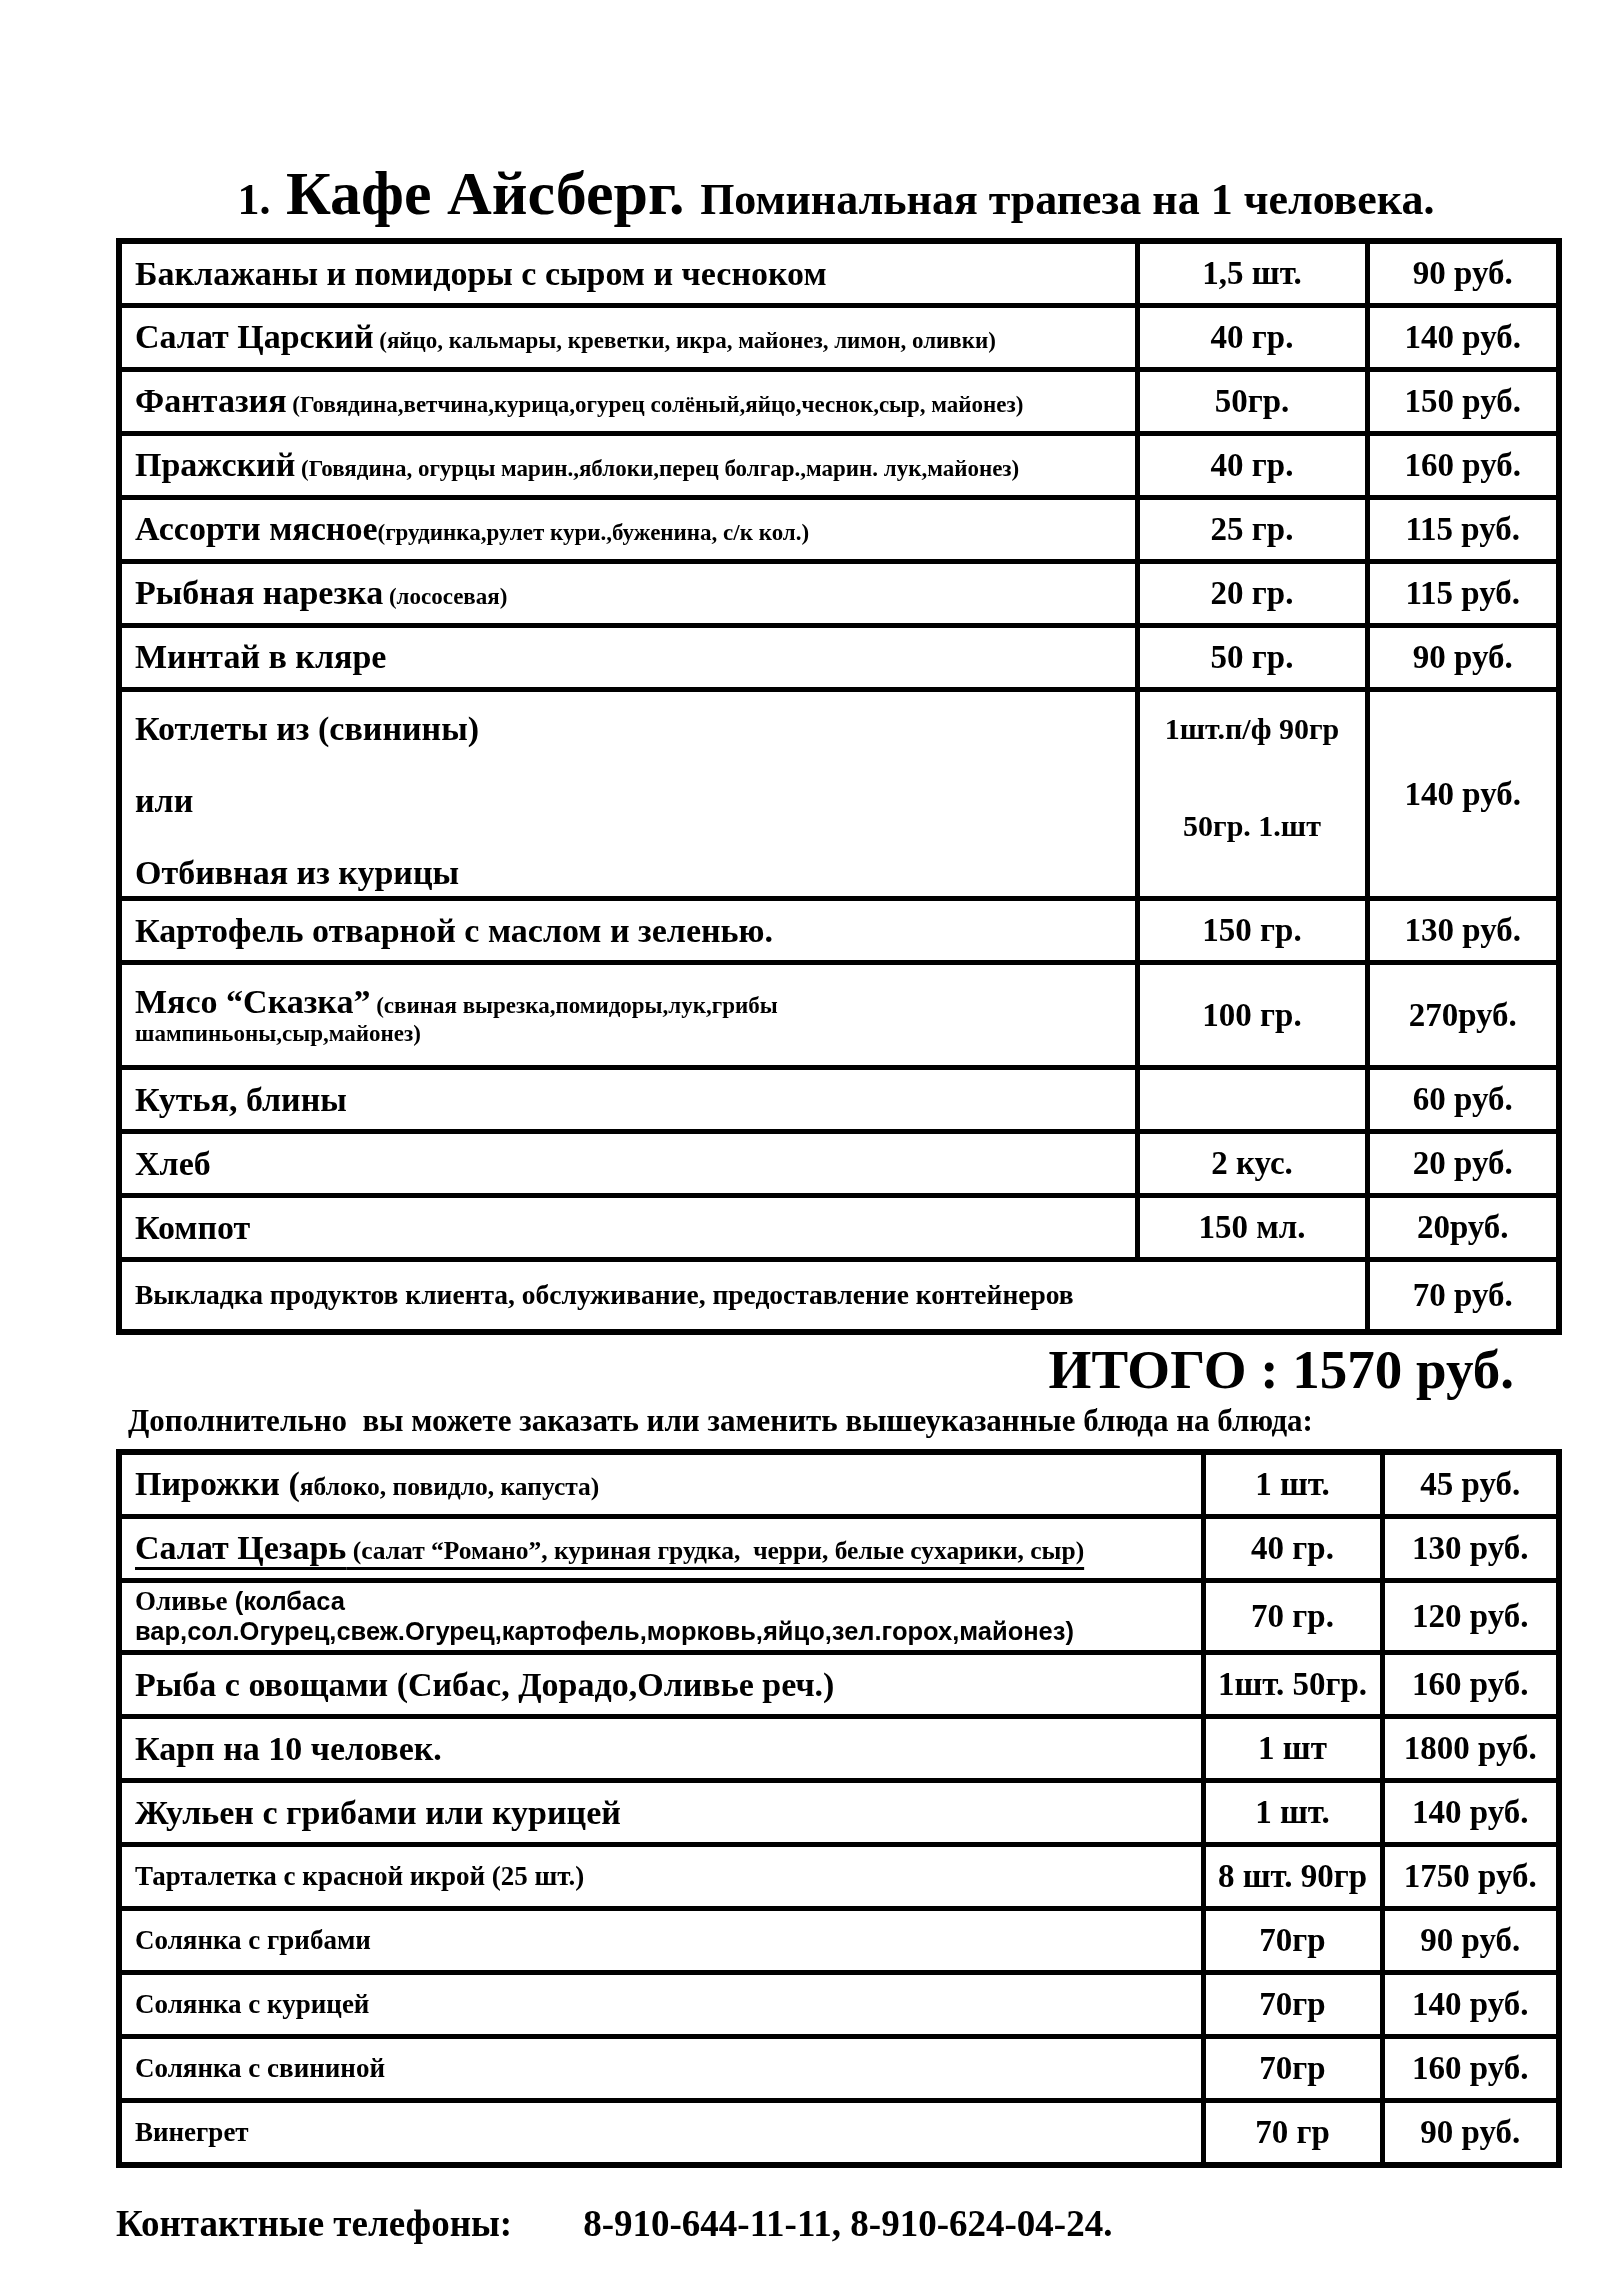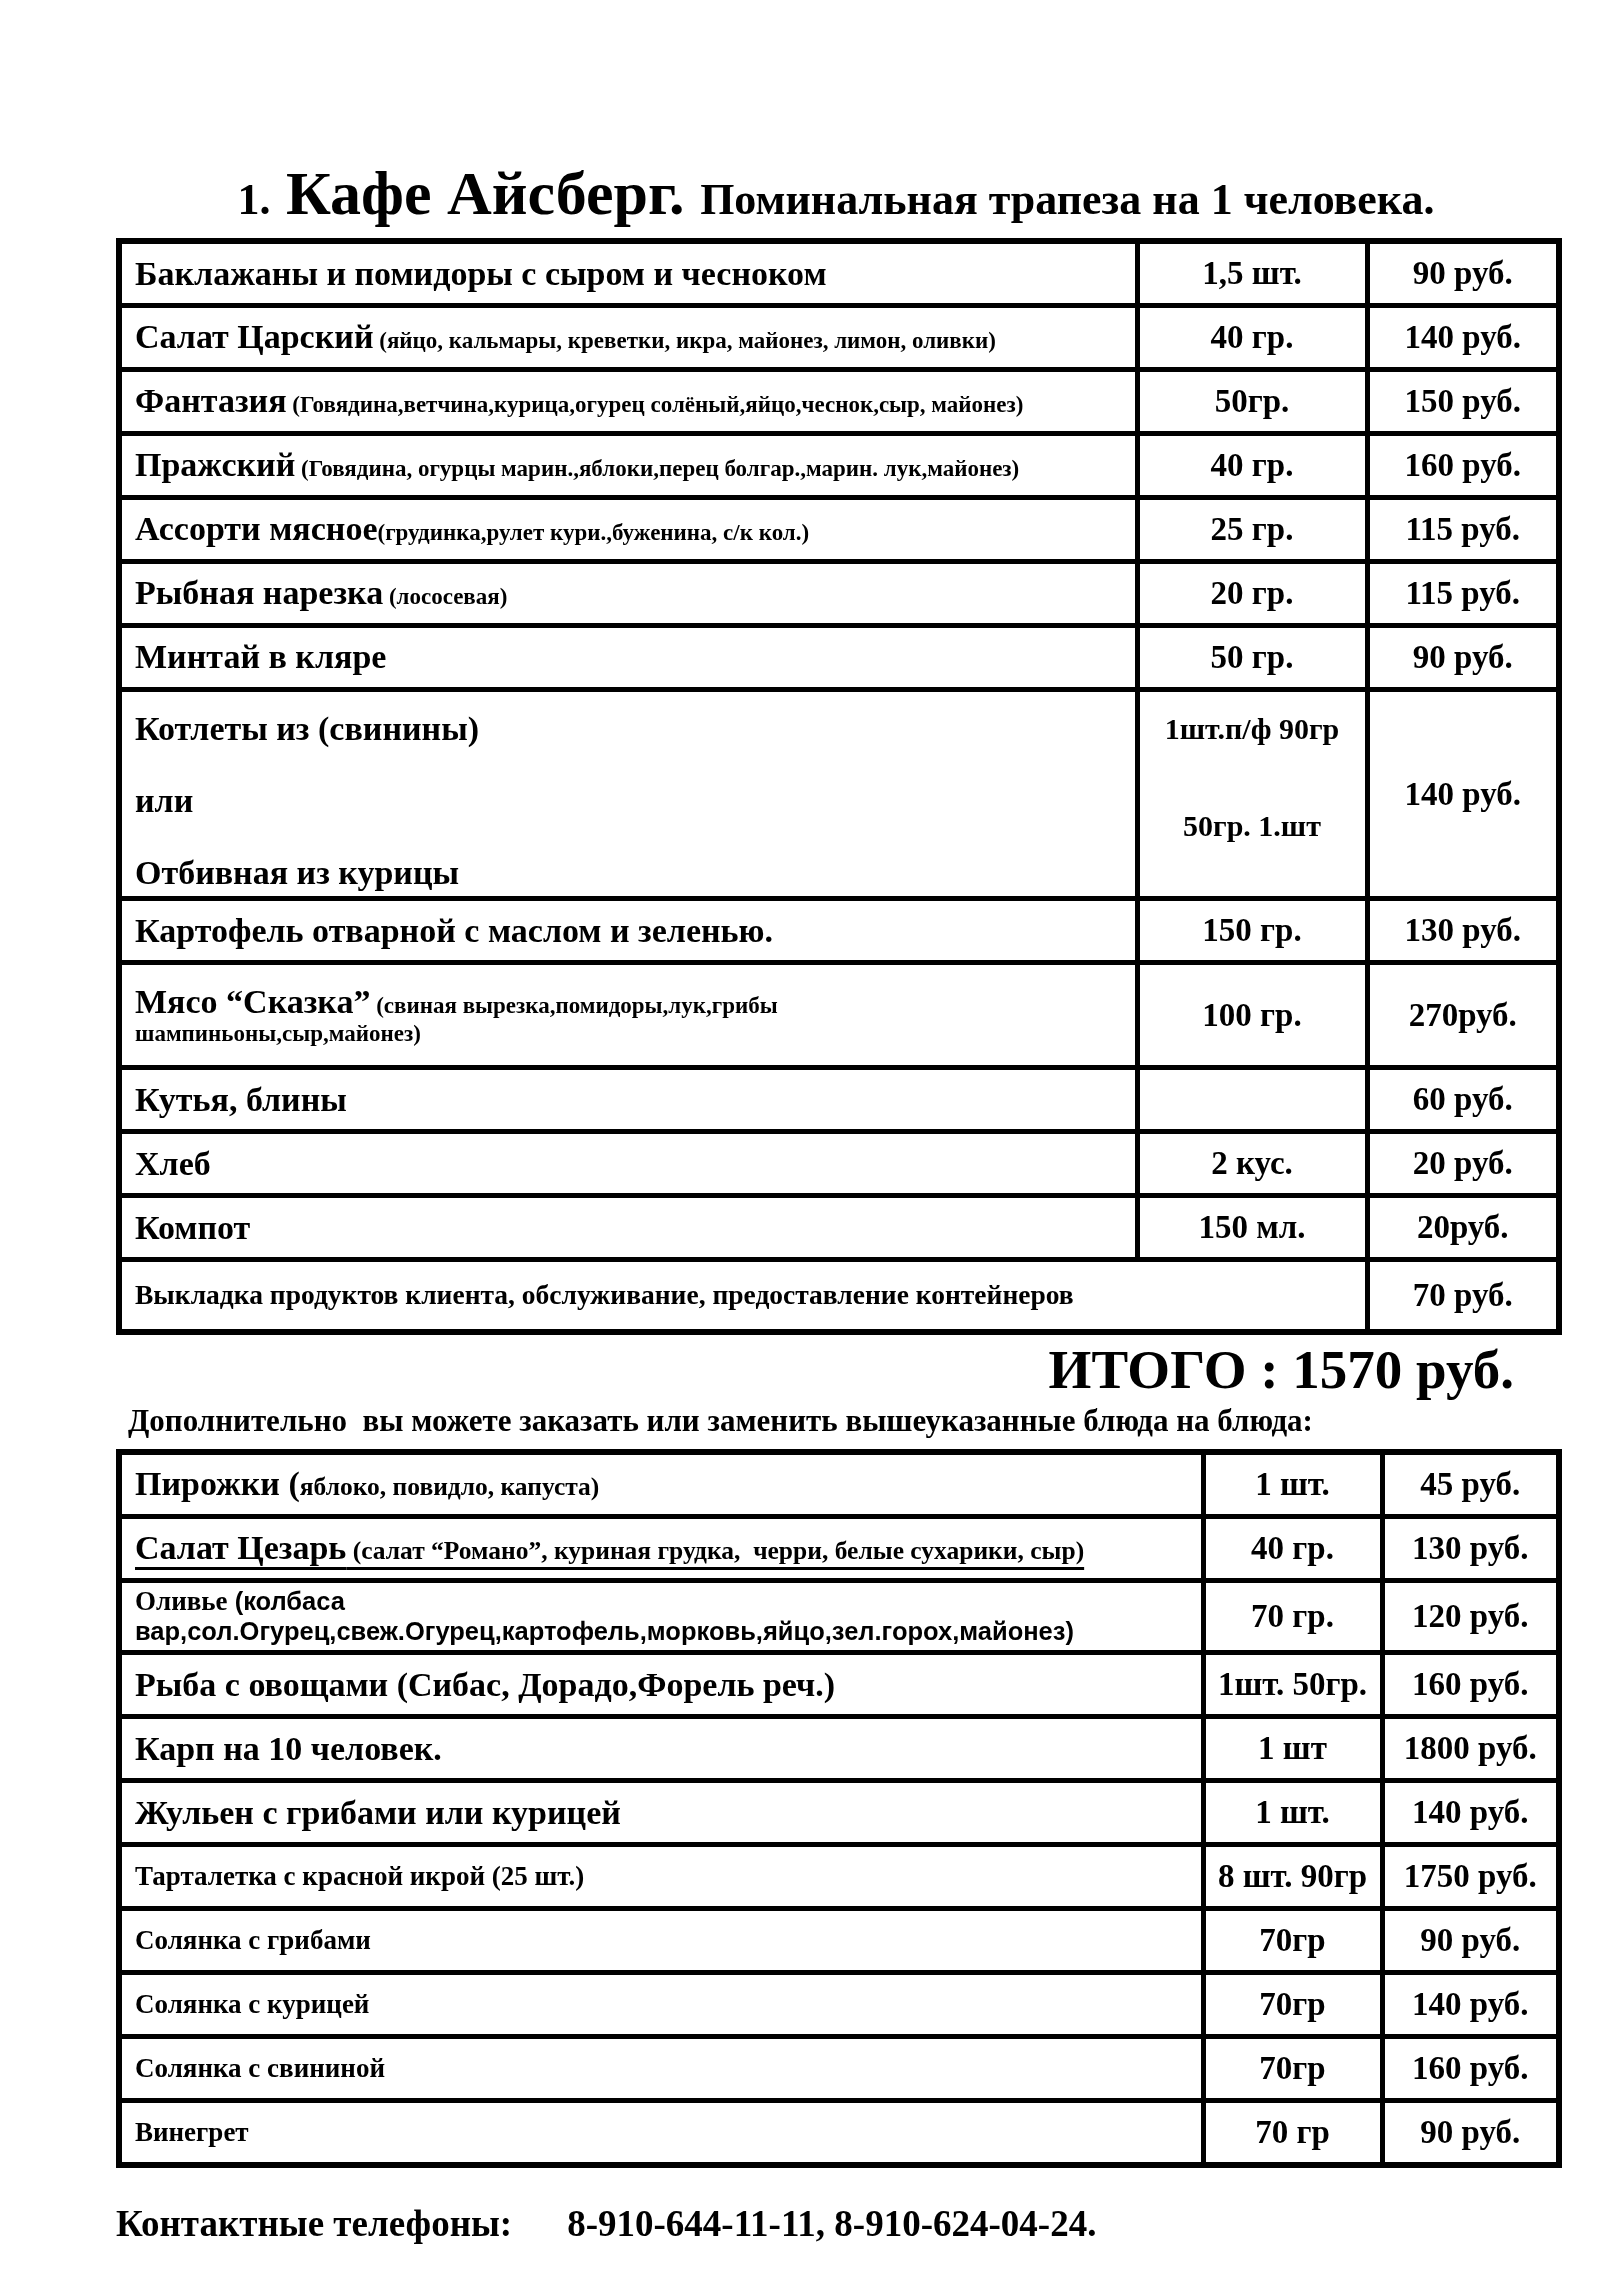--- a/index.html
+++ b/index.html
@@ -87,21 +87,21 @@
   .note {
     margin-top: 2.6px;
     font-size: 31px;
     line-height: 1.15;
     margin-left: 12px;
   }
   .contacts {
     margin-top: 34px;
     font-size: 37px;
   }
-  .contacts .phones { margin-left: 55px; }
+  .contacts .phones { margin-left: 71px; }
 </style>
 </head>
 <body>
 
 <div class="page">
   <div class="content">
 
     <div class="title">
       <span class="t-num">1.</span><span class="t-brand"> Кафе Айсберг. </span><span class="t-sub">Поминальная трапеза на 1 человека.</span>
     </div>
@@ -212,21 +212,21 @@
             <td class="name"><span class="dish-name">Салат Цезарь</span><span class="dish-details"> (салат “Романо”, куриная грудка,&nbsp; черри, белые сухарики, сыр)</span></td>
             <td class="portion">40 гр.</td>
             <td class="price">130 руб.</td>
           </tr>
           <tr class="sans" style="height: 64px;">
             <td class="name"><span class="dish-name">Оливье</span><span class="dish-details"> (колбаса вар,сол.Огурец,свеж.Огурец,картофель,морковь,яйцо,зел.горох,майонез)</span></td>
             <td class="portion">70 гр.</td>
             <td class="price">120 руб.</td>
           </tr>
           <tr style="height: 64px;">
-            <td class="name"><span class="dish-name">Рыба с овощами (Сибас, Дорадо,Форель реч.)</span></td>
+            <td class="name"><span class="dish-name">Рыба с овощами (Сибас, Дорадо,Оливье реч.)</span></td>
             <td class="portion">1шт. 50гр.</td>
             <td class="price">160 руб.</td>
           </tr>
           <tr style="height: 64px;">
             <td class="name"><span class="dish-name">Карп на 10 человек.</span></td>
             <td class="portion">1 шт</td>
             <td class="price">1800 руб.</td>
           </tr>
           <tr style="height: 64px;">
             <td class="name"><span class="dish-name">Жульен с грибами или курицей</span></td>

